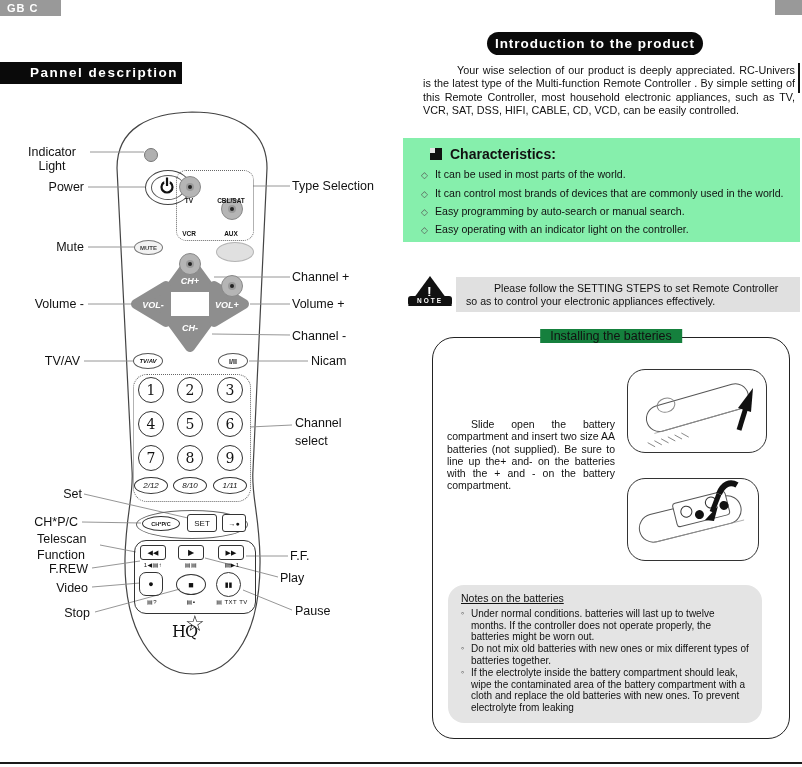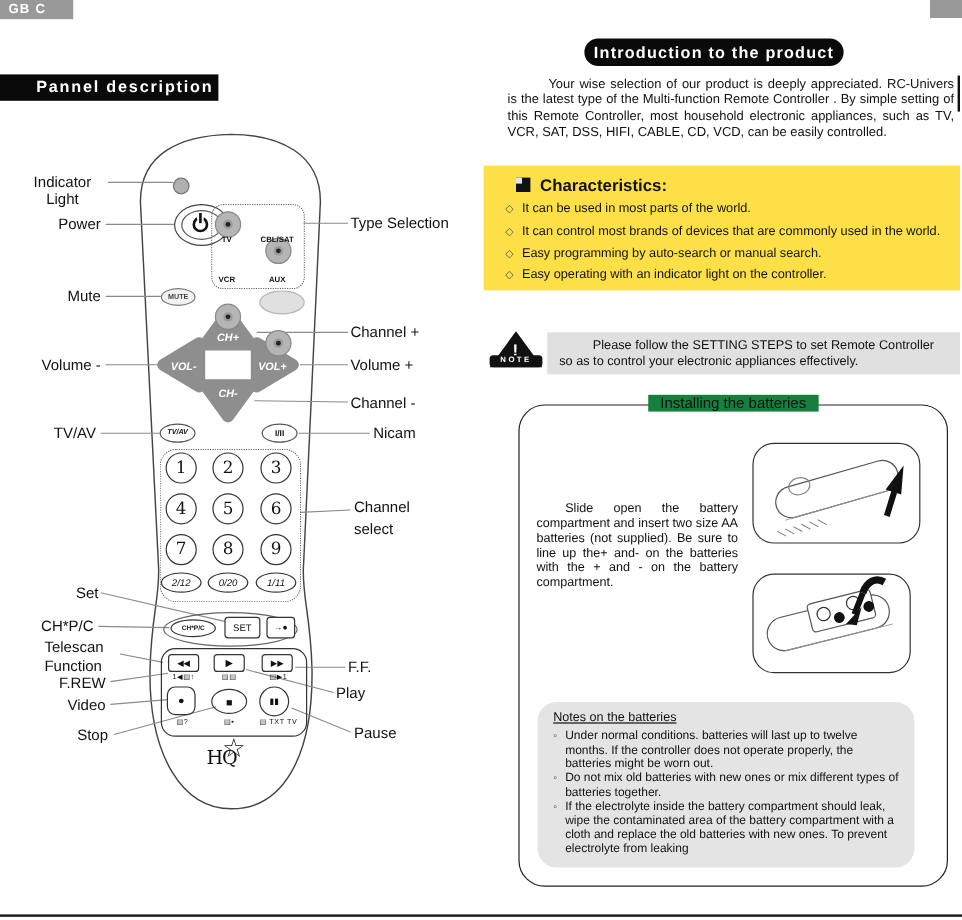--- a/index.html
+++ b/index.html
@@ -10,21 +10,21 @@
   }
   .abs{position:absolute;}
   svg.layer{position:absolute;left:0;top:0;z-index:0;}
   .z{z-index:2;}
   
   .tabbox{background:#999;color:#fff;font-weight:bold;font-size:11px;line-height:16px;padding-left:7px;letter-spacing:1px;}
   .blackbar{background:#0a0a0a;color:#fff;font-weight:bold;font-size:13.5px;letter-spacing:1.5px;text-align:center;line-height:22px;}
   .pill{background:#0a0a0a;color:#fff;font-weight:bold;font-size:13.5px;letter-spacing:1px;text-align:center;line-height:23px;border-radius:12px;}
   
   .para{font-size:10.8px;line-height:13.4px;text-indent:34px;text-align:justify;}
-  .graybox{background:#fde047;}
+  .graybox{background:#86efac;}
   .char-title{font-size:14px;font-weight:bold;}
   .char-icon{display:inline-block;width:12px;height:12px;background:#111;position:relative;vertical-align:-1px;margin-right:8px;}
   .char-icon::before{content:"";position:absolute;left:0;top:0;width:5px;height:5px;background:#e6e6e6;}
   .bullet-line{font-size:10.6px;white-space:nowrap;}
   .diamond{color:#555;font-size:9px;margin-right:7px;}
   .notebox{background:#e0e0e0;font-size:10.6px;line-height:13px;text-indent:28px;padding:5px 8px 5px 10px;box-sizing:border-box;}
   .tri{width:0;height:0;border-left:22px solid transparent;border-right:22px solid transparent;border-bottom:30px solid #111;}
   .tri-bang{color:#fff;font-size:14px;font-weight:bold;}
   .note-band{background:#111;color:#fff;font-size:6.5px;font-weight:bold;text-align:center;letter-spacing:2px;line-height:10px;border-radius:3px;}
   .install-box{border:1.5px solid #222;border-radius:22px;}
@@ -231,21 +231,21 @@
 <div class="abs z btn digit" style="left:138px;top:377px;width:26px;height:26px;">1</div>
 <div class="abs z btn digit" style="left:177px;top:377px;width:26px;height:26px;">2</div>
 <div class="abs z btn digit" style="left:217px;top:377px;width:26px;height:26px;">3</div>
 <div class="abs z btn digit" style="left:138px;top:411px;width:26px;height:26px;">4</div>
 <div class="abs z btn digit" style="left:177px;top:411px;width:26px;height:26px;">5</div>
 <div class="abs z btn digit" style="left:217px;top:411px;width:26px;height:26px;">6</div>
 <div class="abs z btn digit" style="left:138px;top:445px;width:26px;height:26px;">7</div>
 <div class="abs z btn digit" style="left:177px;top:445px;width:26px;height:26px;">8</div>
 <div class="abs z btn digit" style="left:217px;top:445px;width:26px;height:26px;">9</div>
 <div class="abs z btn loval" style="left:134px;top:477px;width:34px;height:17px;">2/12</div>
-<div class="abs z btn loval" style="left:173px;top:477px;width:34px;height:17px;">0/20</div>
+<div class="abs z btn loval" style="left:173px;top:477px;width:34px;height:17px;">8/10</div>
 <div class="abs z btn loval" style="left:213px;top:477px;width:34px;height:17px;">1/11</div>
 
 <div class="abs z oval" style="left:136px;top:510px;width:110px;height:27px;border-color:#666;"></div>
 <div class="abs z btn oval" style="left:142px;top:516px;width:38px;height:15px;border-color:#333;font-size:5.5px;font-weight:bold;">CH*P/C</div>
 <div class="abs z btn rectbtn" style="left:187px;top:514px;width:30px;height:18px;">SET</div>
 <div class="abs z btn rectbtn" style="left:222px;top:514px;width:24px;height:18px;font-size:7px;font-weight:bold;">→●</div>
 
 <div class="abs z groupbox" style="left:134px;top:540px;width:120px;height:72px;"></div>
 <div class="abs z btn rectbtn" style="left:140px;top:545px;width:26px;height:15px;font-size:7px;">◀◀</div>
 <div class="abs z btn rectbtn" style="left:178px;top:545px;width:26px;height:15px;">▶</div>

